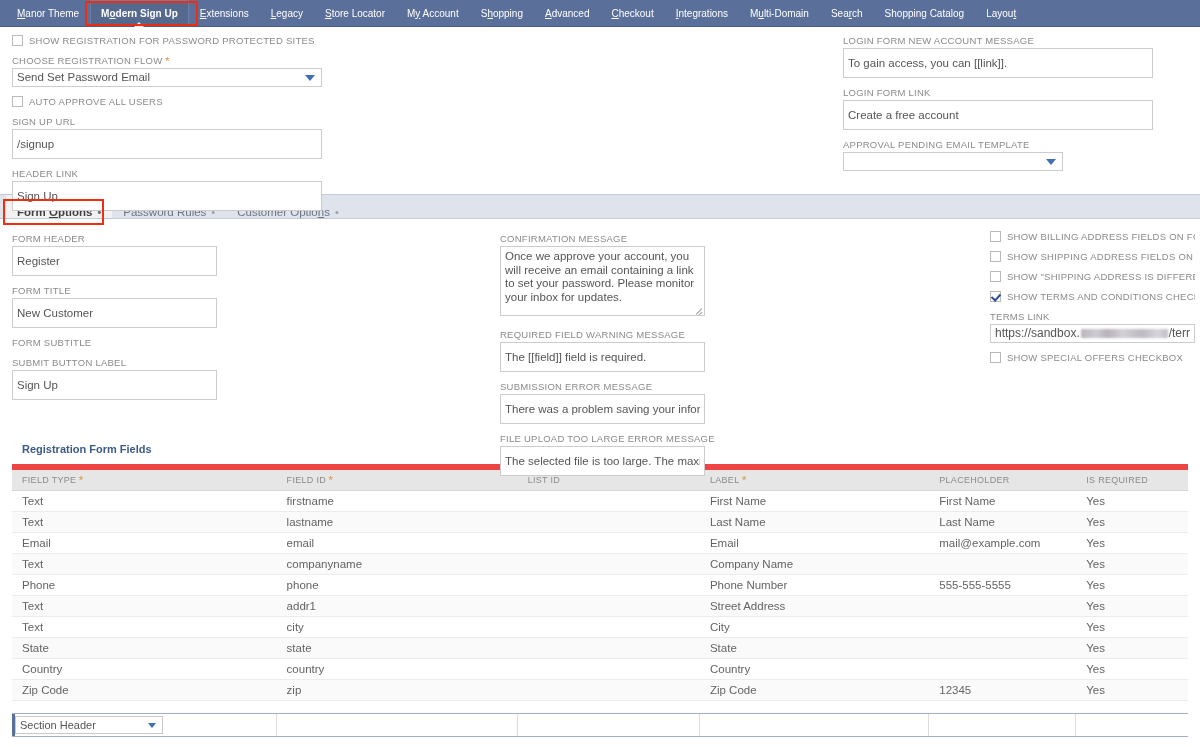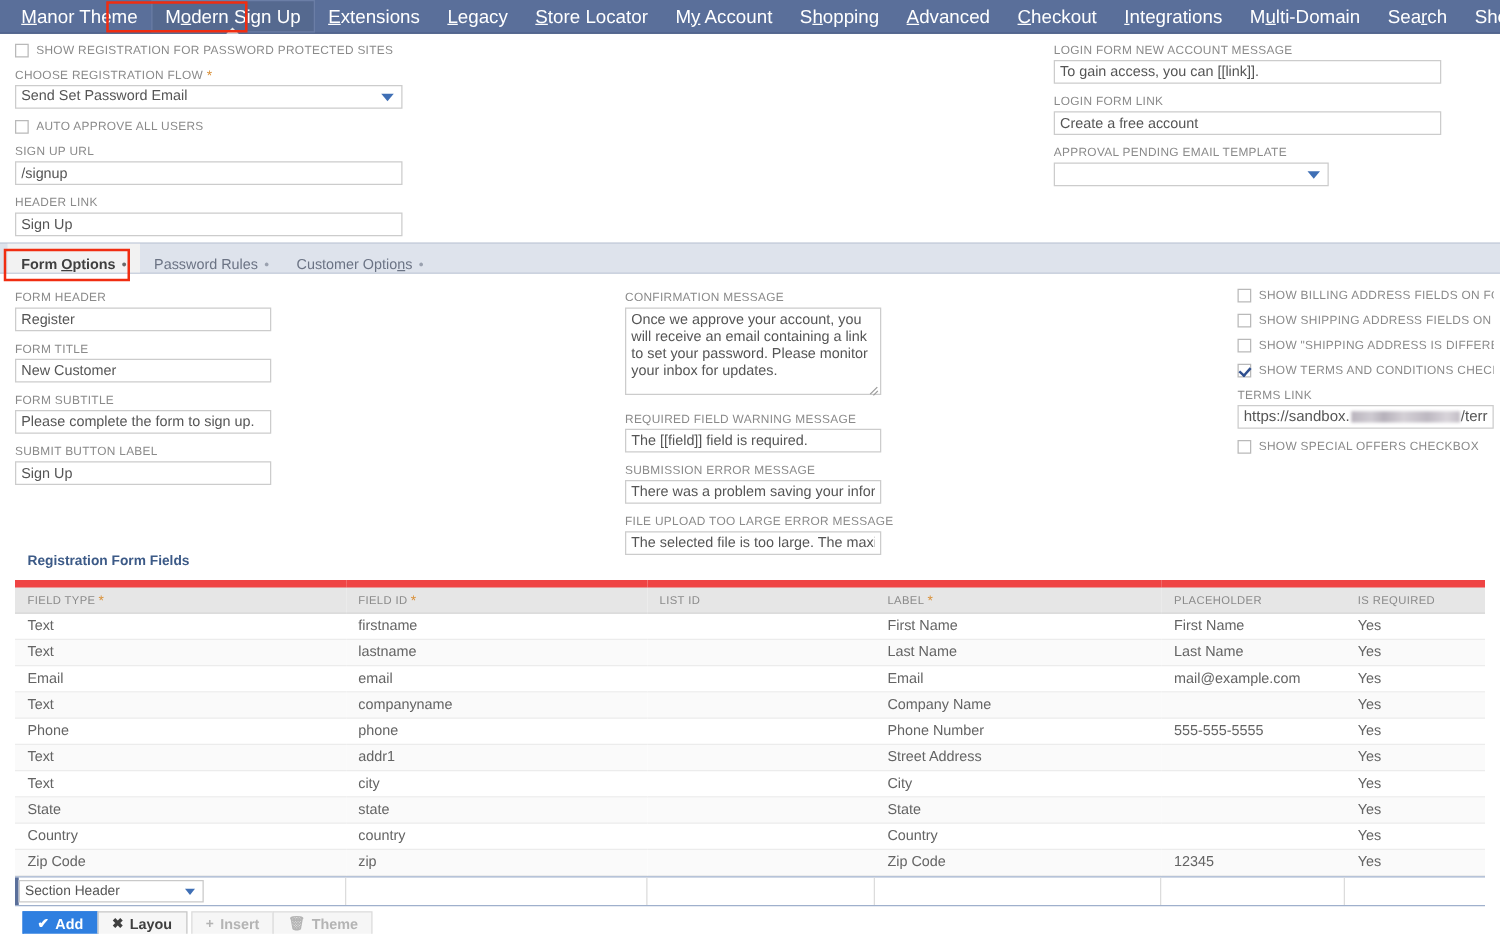--- a/index.html
+++ b/index.html
@@ -17,28 +17,28 @@
   .navbar {
     height:27px; background:#5a6f9a;
     display:flex; align-items:stretch;
     padding-left:6px;
     border-bottom:1px solid #4a5d85;
     position:relative;
   }
   .nav-item {
     display:flex; align-items:center;
     padding:0 11px;
-    color:#ffffff; font-size:15px;
+    color:#ffffff; font-size:10px;
     white-space:nowrap; cursor:default;
     position:relative;
   }
   .nav-item u { text-decoration:underline; }
   .nav-item.active {
     background:#55698f;
-    font-weight:normal;
+    font-weight:bold;
     box-shadow:inset 0 0 0 1px #6b7ea6;
   }
   .nav-item.active .caret {
     position:absolute; left:50%; bottom:-1px;
     transform:translateX(-50%);
     width:0;height:0;
     border-left:5px solid transparent;
     border-right:5px solid transparent;
     border-bottom:5px solid #e8e8e8;
   }
@@ -56,21 +56,21 @@
   .col-right-top { position:absolute; left:843px; top:8px; width:310px; }
 
   .fld-label {
     font-size:9.5px; color:#8a8a8a;
     letter-spacing:.25px; text-transform:uppercase;
     margin:0 0 2px 0; white-space:nowrap;
   }
   .req { color:#d9913a; font-size:11px; line-height:0; position:relative; top:1px; }
 
   .txt {
-    width:100%; height:19px;
+    width:100%; height:30px;
     border:1px solid #cccccc; background:#fff;
     font-family:"Liberation Sans", sans-serif;
     font-size:11.5px; color:#555;
     padding:0 4px; outline:none;
     border-radius:0;
     overflow:hidden; white-space:nowrap;
     line-height:17px;
   }
   .fld { margin-bottom:9px; }
 
@@ -201,21 +201,21 @@
 
   .c1 { width:22.5%; } .c2 { width:20.5%; } .c3 { width:15.5%; }
   .c4 { width:19.5%; } .c5 { width:12.5%; } .c6 { width:9.5%; }
 
   
   .editrow {
     display:flex; align-items:stretch;
     border-top:1px solid #9fb0cc;
     border-bottom:1px solid #9fb0cc;
     background:#fff; height:24px;
-    margin:0 12px;
+    margin:12px 12px;
     position:relative;
   }
   .editrow::before {
     content:""; position:absolute; left:0; top:0; bottom:0;
     width:3px; background:#5a6f9a;
   }
   .ecell { border-right:1px solid #dcdcdc; display:flex; align-items:center; padding:0 3px; }
   .ecell:last-child { border-right:0; }
 
   .sel-sm {
@@ -375,21 +375,20 @@
     <div class="fld">
       <div class="fld-label">FORM HEADER</div>
       <input class="txt" type="text" value="Register" style="">
     </div>
     <div class="fld">
       <div class="fld-label">FORM TITLE</div>
       <input class="txt" type="text" value="New Customer" style="">
     </div>
     <div class="fld">
       <div class="fld-label">FORM SUBTITLE</div>
-      <input class="txt" type="text" value="Please complete the form to sign up." style="">
     </div>
     <div class="fld">
       <div class="fld-label">SUBMIT BUTTON LABEL</div>
       <input class="txt" type="text" value="Sign Up" style="">
     </div>
   </div>
 
   <div class="col-b">
     <div class="ta-wrap">
       <div class="fld-label">CONFIRMATION MESSAGE</div>

